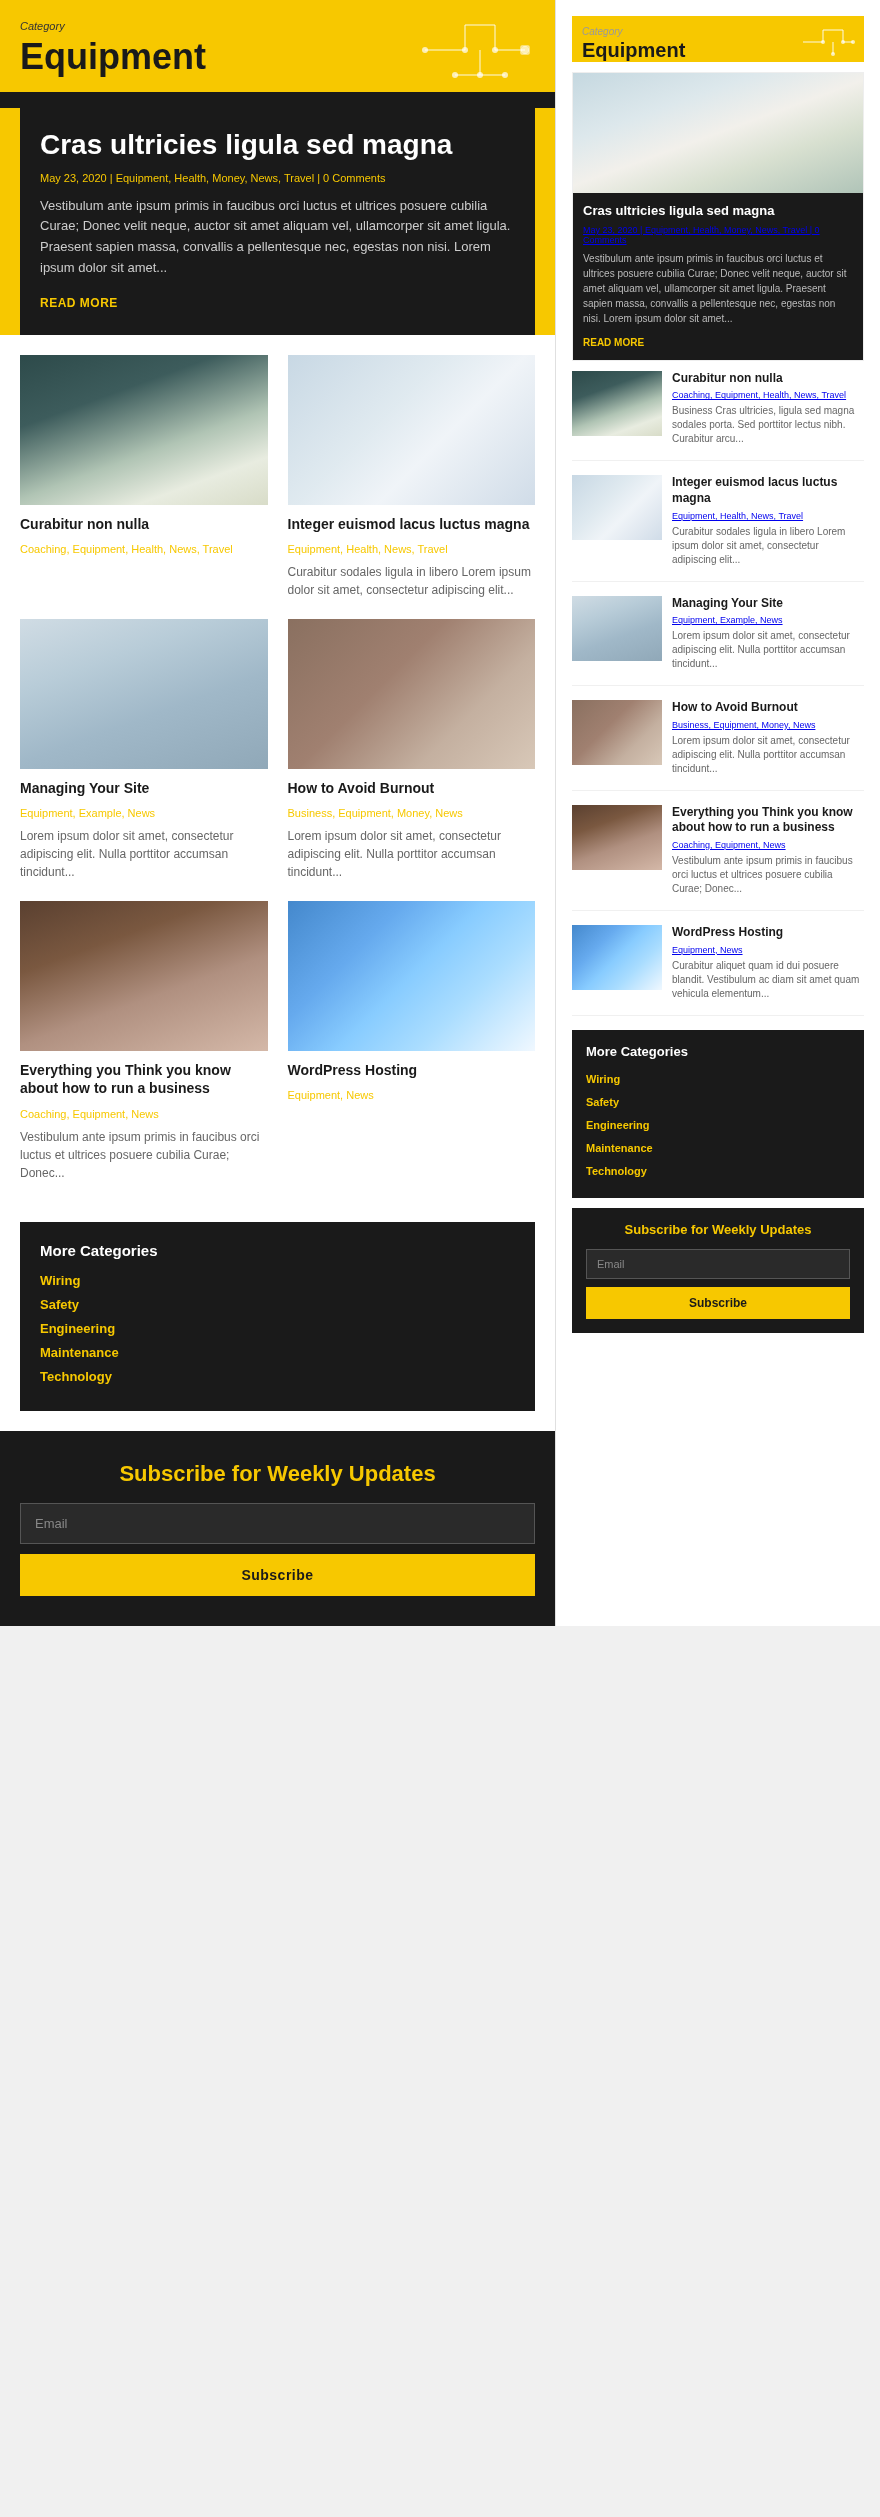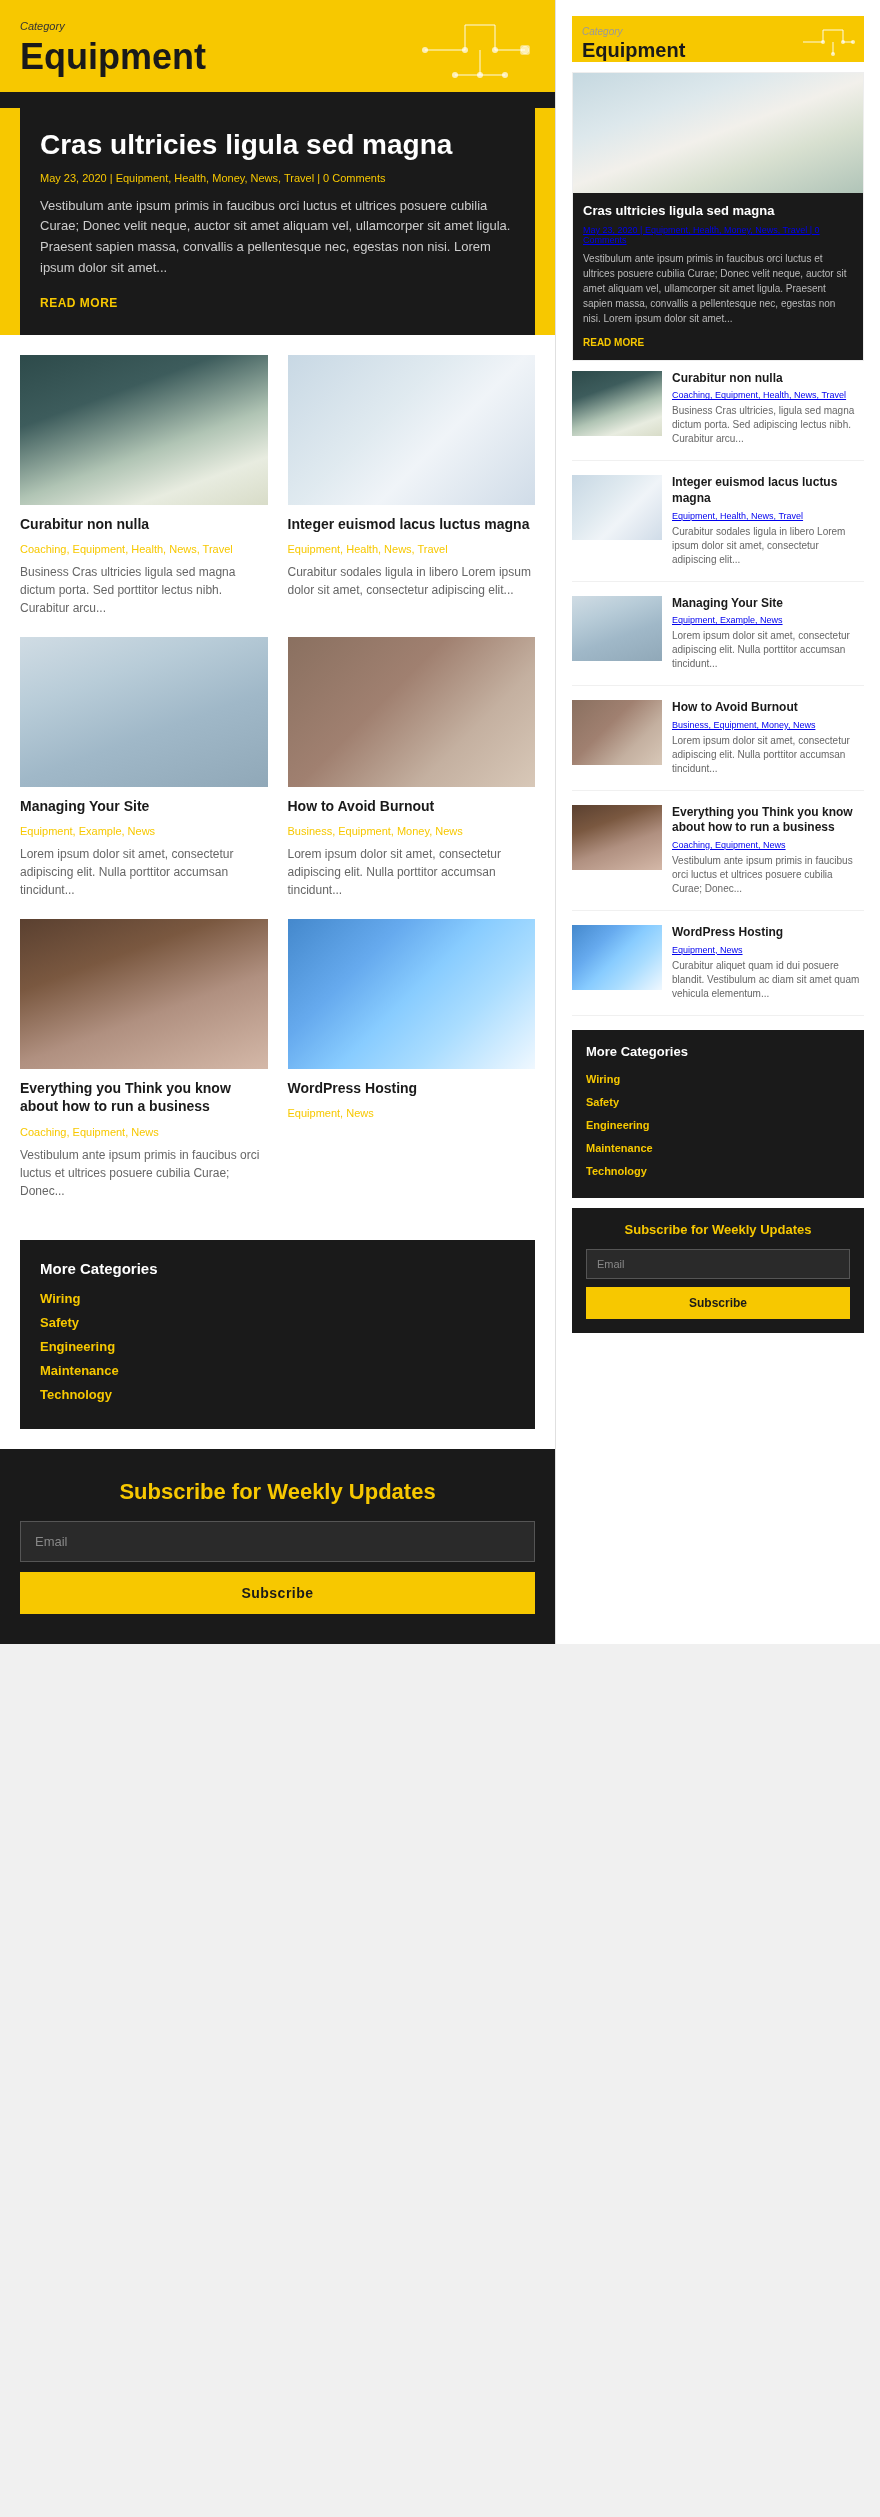--- a/index.html
+++ b/index.html
@@ -140,21 +140,20 @@
 
     <div class="posts-grid">
       <div class="grid-2col">
 
         <div class="post-card">
           <div class="post-thumb thumb-shelves"></div>
           <h3 class="post-card-title">Curabitur non nulla</h3>
           <div class="post-card-meta">
             <a href="#">Coaching, Equipment, Health, News, Travel</a>
           </div>
-          <p class="post-card-excerpt">Business Cras ultricies ligula sed magna dictum porta. Sed porttitor lectus nibh. Curabitur arcu...</p>
         </div>
 
         <div class="post-card">
           <div class="post-thumb thumb-window"></div>
           <h3 class="post-card-title">Integer euismod lacus luctus magna</h3>
           <div class="post-card-meta">
             <a href="#">Equipment, Health, News, Travel</a>
           </div>
           <p class="post-card-excerpt">Curabitur sodales ligula in libero Lorem ipsum dolor sit amet, consectetur adipiscing elit...</p>
         </div>
@@ -247,21 +246,21 @@
       </div>
     </div>
 
     <div class="sidebar-post-item">
       <div class="sidebar-post-thumb thumb-shelves"></div>
       <div class="sidebar-post-info">
         <h4 class="sidebar-post-title">Curabitur non nulla</h4>
         <div class="sidebar-post-meta">
           <a href="#">Coaching, Equipment, Health, News, Travel</a>
         </div>
-        <p class="sidebar-post-excerpt">Business Cras ultricies, ligula sed magna dictum porta. Sed adipiscing lectus nibh. Curabitur arcu...</p>
+        <p class="sidebar-post-excerpt">Business Cras ultricies, ligula sed magna sodales porta. Sed porttitor lectus nibh. Curabitur arcu...</p>
       </div>
     </div>
 
     <div class="sidebar-post-item">
       <div class="sidebar-post-thumb thumb-window"></div>
       <div class="sidebar-post-info">
         <h4 class="sidebar-post-title">Integer euismod lacus luctus magna</h4>
         <div class="sidebar-post-meta">
           <a href="#">Equipment, Health, News, Travel</a>
         </div>

